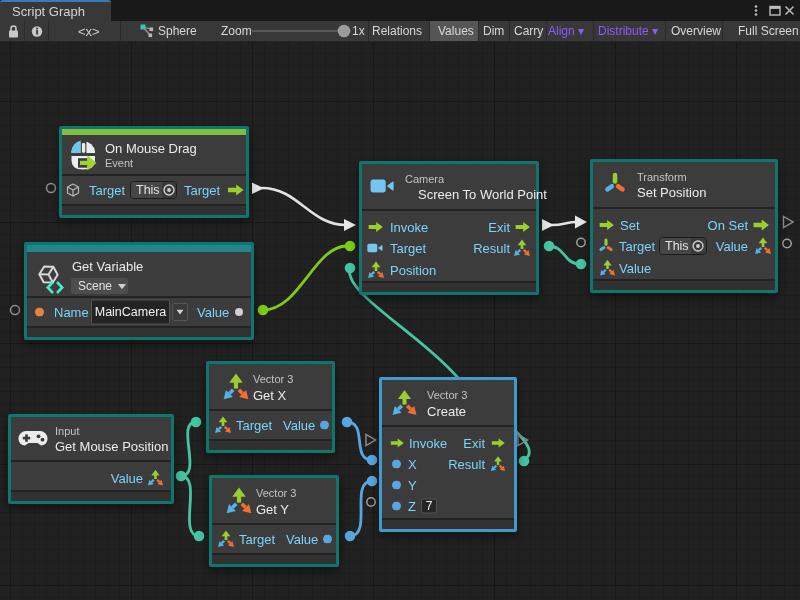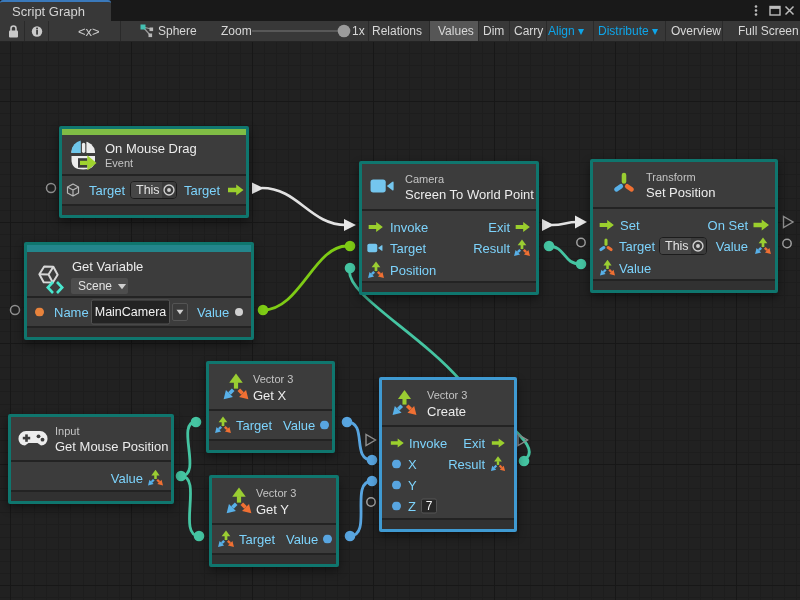--- a/index.html
+++ b/index.html
@@ -10,21 +10,21 @@
   
   #tabbar { position:absolute; left:0; top:0; width:800px; height:21px; background:#191919; }
   #tab { position:absolute; left:0; top:0; width:111px; height:21px; background:#383838;
          border-top:2px solid #3a79bb; border-radius:3px 3px 0 0; }
   #tab span { position:absolute; left:12px; top:2px; font-size:13px; color:#d4d4d4; }
   .winico { position:absolute; top:0; height:21px; color:#bdbdbd; }
   #toolbar { position:absolute; left:0; top:21px; width:800px; height:21px; background:#383838;
              border-bottom:1px solid #242424; }
   .tsep { position:absolute; top:21px; width:1px; height:20px; background:#2a2a2a; }
   .tbtxt { position:absolute; top:24px; font-size:12px; color:#d8d8d8; white-space:nowrap; }
-  .tbtxt.dis { color:#0ea5e9; }
+  .tbtxt.dis { color:#8b5cf6; }
 
   
   #graph { position:absolute; left:0; top:0; width:800px; height:600px; }
   #wires { position:absolute; left:0; top:0; }
 
   
   .node { position:absolute; background:#3c3c3c; border:3px solid #0f766e; border-radius:2px;
           box-shadow:0 4px 10px rgba(0,0,0,.45); }
   .cbar { width:100%; }
   .nhead { position:relative; width:100%; }
@@ -230,21 +230,21 @@
       <div class="ndiv"></div>
       <div class="nfoot"></div>
     </div>
 
     <div class="node" style="left:359px;top:161px;width:180px;">
       <div class="nhead" style="height:45px;">
         <svg style="position:absolute;left:8px;top:13px;" width="26" height="18">
             <use href="#i-cam"></use>
           </svg>
         <div class="nsub" style="left:43px;top:9px;">Camera</div>
-        <div class="ntitle" style="left:43px;top:23px;">Screen To World Point</div>
+        <div class="ntitle" style="left:56px;top:23px;">Screen To World Point</div>
       </div>
       <div class="ndiv"></div>
       <div class="nbody" style="padding:5px 0 0;">
         <div class="nrow">
           <svg class="ric" style="left:6px;" width="16" height="11">
               <use href="#i-fa"></use>
             </svg>
           <div class="rl" style="left:28px;">Invoke</div>
           <div class="rl" style="right:26px;">Exit</div>
           <svg class="ric" style="right:5px;" width="16" height="11">
@@ -266,21 +266,21 @@
               <use href="#i-v3"></use>
             </svg>
           <div class="rl" style="left:28px;">Position</div>
         </div>
       </div>
       <div class="ndiv"></div>
       <div class="nfoot"></div>
     </div>
 
     <div class="node" style="left:590px;top:159px;width:188px;">
-      <div class="nhead" style="height:45px;margin-left:9px;">
+      <div class="nhead" style="height:45px;">
         <svg style="position:absolute;left:9px;top:8px;" width="26" height="28" viewBox="0 0 24 22">
             <use href="#i-tr"></use>
           </svg>
         <div class="nsub" style="left:44px;top:9px;">Transform</div>
         <div class="ntitle" style="left:44px;top:23px;">Set Position</div>
       </div>
       <div class="ndiv"></div>
       <div class="nbody" style="padding:5px 0 0;">
         <div class="nrow">
           <svg class="ric" style="left:6px;" width="16" height="11">

